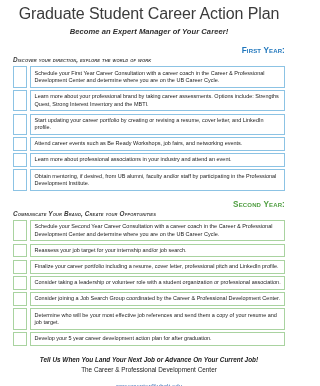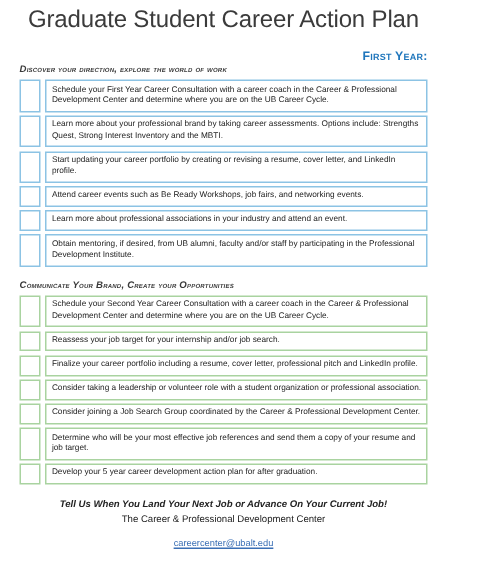--- a/index.html
+++ b/index.html
@@ -132,20 +132,21 @@
     margin-top: 1px;
     display: inline-block;
   }
 </style>
 </head>
 <body>
 
 <div class="page">
 
   <h1 class="doc-title">Graduate Student  Career Action Plan</h1>
+  <div class="doc-subtitle">Become an Expert Manager of Your Career!</div>
 
   <div class="section first">
     <div class="section-heading">First Year:</div>
     <div class="section-sub">Discover your direction, explore the world of work</div>
     <div class="rows">
 
       <div class="row tall">
         <div class="checkbox"></div>
         <div class="row-text">Schedule your First Year Career Consultation with a career coach in the Career &amp; Professional Development Center and determine where you are on the UB Career Cycle.</div>
       </div>
@@ -172,20 +173,21 @@
 
       <div class="row tall">
         <div class="checkbox"></div>
         <div class="row-text">Obtain mentoring, if desired, from UB alumni, faculty and/or staff by participating in the Professional Development Institute.</div>
       </div>
 
     </div>
   </div>
 
   <div class="section second">
+    <div class="section-heading">Second Year:</div>
     <div class="section-sub">Communicate Your Brand, Create your Opportunities</div>
     <div class="rows">
 
       <div class="row tall">
         <div class="checkbox"></div>
         <div class="row-text">Schedule your Second Year Career Consultation with a career coach in the Career &amp; Professional Development Center and determine where you are on the UB Career Cycle.</div>
       </div>
 
       <div class="row short">
         <div class="checkbox"></div>

